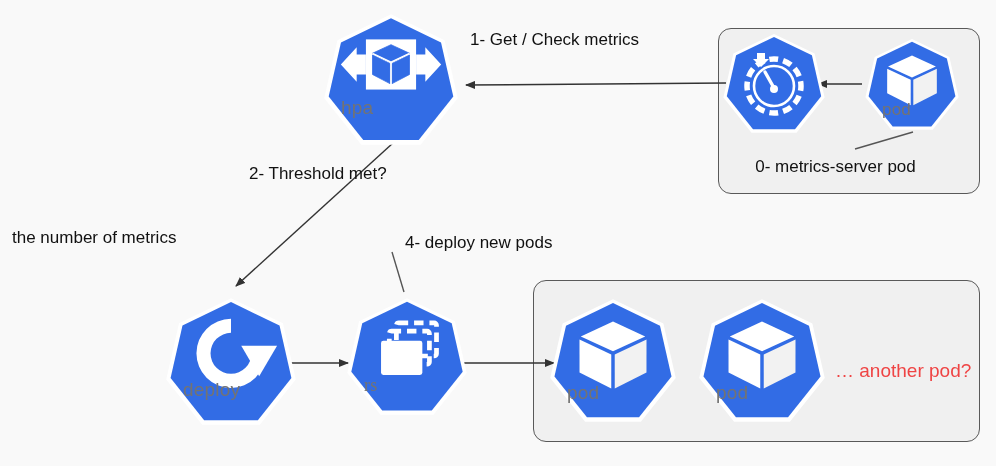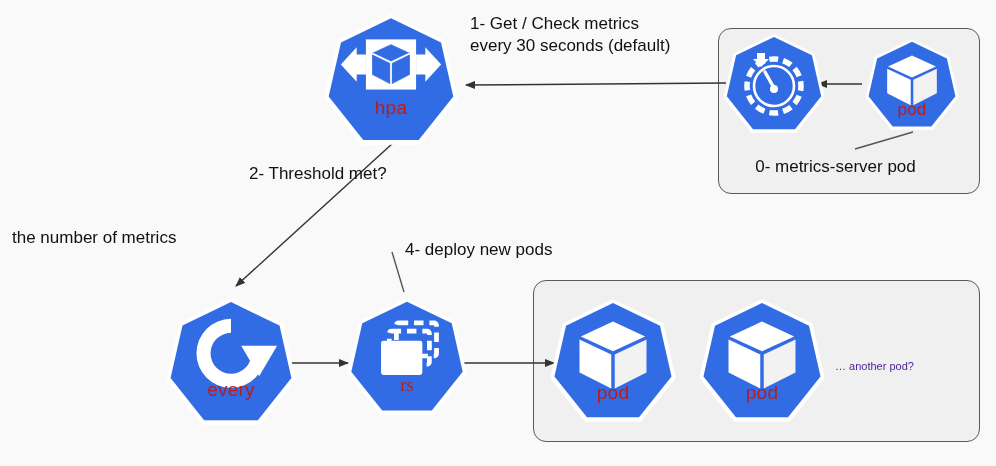--- a/index.html
+++ b/index.html
@@ -39,39 +39,38 @@
   }
   .k8s-node {
     position: absolute;
   }
   .k8s-node svg {
     display: block;
     overflow: visible;
   }
   .node-caption {
     position: absolute;
-    left: 0;
+    left: 16px;
     width: 100%;
-    text-align: center;
-    color: #b91c1c;
+    color: #737373;
     font-size: 19px;
     letter-spacing: 0.2px;
     pointer-events: none;
   }
   .edge-label {
     position: absolute;
     color: #111111;
     font-size: 17px;
     line-height: 1.32;
     white-space: nowrap;
   }
   .free-label {
     position: absolute;
-    color: #4c1d95;
-    font-size: 11px;
+    color: #ef4444;
+    font-size: 19px;
     white-space: nowrap;
   }
 </style>
 </head>
 <body>
 
 <div id="canvas">
 
   <div class="group-box" style="left:718px; top:28px; width:262px; height:166px;"></div>
 
@@ -167,21 +166,21 @@
       <g fill="#ffffff">
 
         <path d="M50,17
                  A27,27 0 1,0 77,44
                  L66,44
                  A16,16 0 1,1 50,28 z"></path>
 
         <polygon points="58,38 86,38 72,62"></polygon>
       </g>
     </svg>
-    <div class="node-caption" style="top:82px;">every</div>
+    <div class="node-caption" style="top:82px;">deploy</div>
   </div>
 
   <div class="k8s-node" style="left:348px; top:297px; width:118px; height:118px;font-family:Liberation Serif, serif;">
     <svg width="118" height="118" viewBox="0 0 100 100">
       <polygon points="50,1 90.6,20.6 100.6,64.5 72.5,99.8 27.5,99.8 -0.6,64.5 9.4,20.6" fill="#ffffff"></polygon>
       <polygon points="50,4 87.9,22.3 97.2,63.3 71,96.2 29,96.2 2.8,63.3 12.1,22.3" fill="#326ce5"></polygon>
       <g>
 
         <rect x="41" y="22" width="34" height="28" rx="2" fill="none" stroke="#ffffff" stroke-width="4" stroke-dasharray="8 5"></rect>
 
@@ -220,30 +219,29 @@
         <polygon points="77,33.5 51.4,45.5 51.4,73 77,60" fill="#f2f2f2"></polygon>
         <g stroke="#326ce5" stroke-width="1.3" fill="none">
           <polyline points="23,32 50,44.5 77,32"></polyline>
           <line x1="50" y1="44.5" x2="50" y2="73"></line>
         </g>
       </g>
     </svg>
     <div class="node-caption" style="top:84px;">pod</div>
   </div>
 
-  <div class="edge-label" style="left:470px; top:13px;">
+  <div class="edge-label" style="left:470px; top:29px;">
     <div>1- Get / Check metrics</div>
-    <div>every 30 seconds (default)</div>
   </div>
 
   <div class="edge-label" style="left:249px; top:163px;">2- Threshold met?</div>
 
   <div class="edge-label" style="left:12px; top:227px;">
     <div>the number of metrics</div>
   </div>
 
-  <div class="edge-label" style="left:405px; top:239px;">4- deploy new pods</div>
+  <div class="edge-label" style="left:405px; top:232px;">4- deploy new pods</div>
 
   <div class="group-label" style="left:718px; top:157px; width:235px;">0- metrics-server pod</div>
 
   <div class="free-label" style="left:835px; top:360px;">… another pod?</div>
 
 </div>
 
 </body></html>

